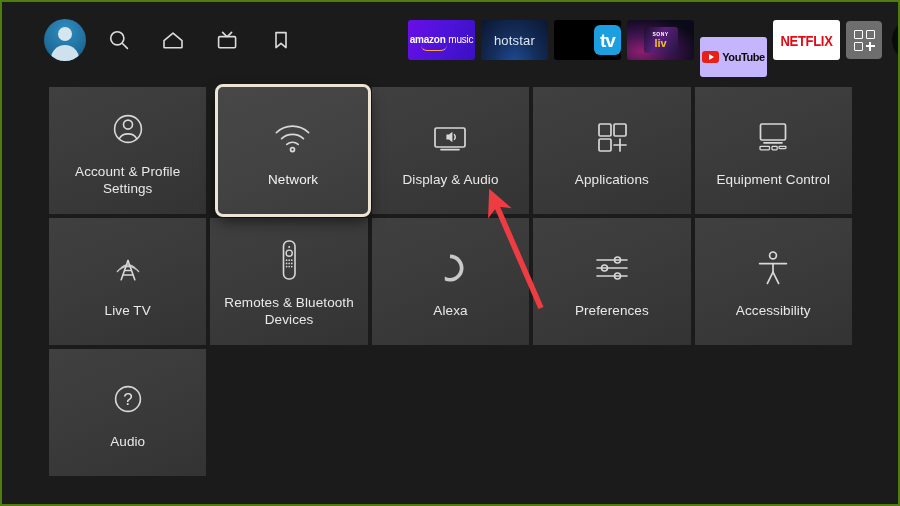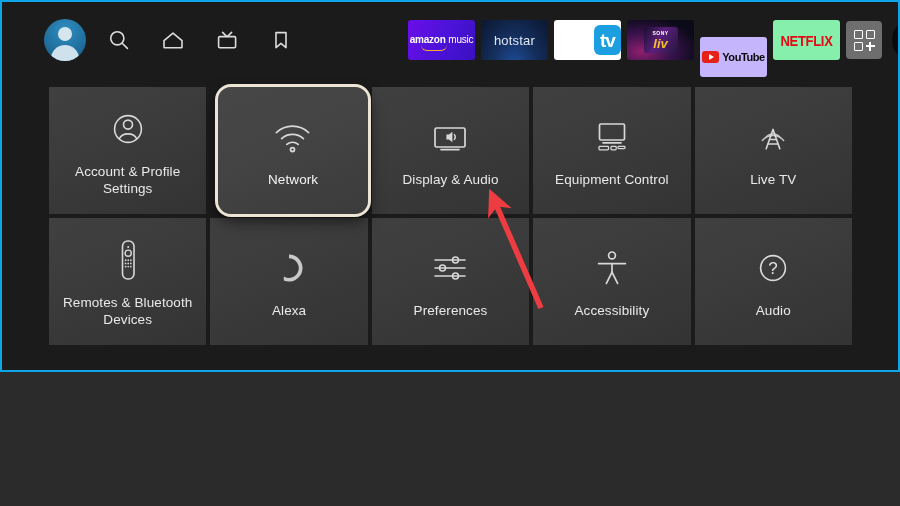--- a/index.html
+++ b/index.html
@@ -8,23 +8,23 @@
     width: 900px;
     height: 506px;
     background: #2b2b2b;
     font-family: "Liberation Sans", sans-serif;
     overflow: hidden;
   }
 
   #screen {
     position: relative;
     width: 900px;
-    height: 372px;
+    height: 506px;
     background: #1b1b1b;
-    border: 2px solid #0ea5e9;
+    border: 2px solid #4d7c0f;
     overflow: hidden;
   }
 
   
   #topbar {
     position: absolute;
     left: 0; top: 0;
     width: 896px;
     height: 76px;
     background: #1b1b1b;
@@ -119,21 +119,21 @@
   }
   .app-hotstar span {
     color: #dfe7f2;
     font-size: 13px;
     font-weight: 400;
     letter-spacing: 0.2px;
     text-align: center;
   }
 
   .app-appletv {
-    background: #ffffff;
+    background: #000000;
     padding-left: 40px;
   }
   .app-appletv .tvsq {
     width: 30px; height: 30px;
     border-radius: 6px;
     background: #1b9fe0;
     display: flex;
     align-items: center;
     justify-content: center;
   }
@@ -157,22 +157,22 @@
     display: flex;
     flex-direction: column;
     align-items: center;
     justify-content: center;
   }
   .app-sonyliv .logo .sony {
     color: #fff; font-size: 5px; font-weight: 700;
     letter-spacing: 0.4px; line-height: 1;
   }
   .app-sonyliv .logo .liv {
-    color: #f5c02a; font-size: 13px; font-weight: 800;
-    font-style: italic; line-height: 1; margin-top: 1px;
+    color: #f5c02a; font-size: 11px; font-weight: 800;
+    line-height: 1; margin-top: 1px;
   }
 
   .app-youtube { background: #c4b5fd; margin-top: 33px; }
   .app-youtube .ytwrap { display: flex; align-items: center; gap: 3px; }
   .app-youtube .ytbox {
     width: 17px; height: 12px;
     background: #e62117;
     border-radius: 3px;
     display: flex; align-items: center; justify-content: center;
   }
@@ -180,21 +180,21 @@
     width: 0; height: 0;
     border-left: 5px solid #fff;
     border-top: 3.2px solid transparent;
     border-bottom: 3.2px solid transparent;
     margin-left: 1px;
   }
   .app-youtube .yttext {
     color: #0a0a0a; font-size: 11px; font-weight: 700; letter-spacing: -0.4px;
   }
 
-  .app-netflix { background: #86efac; }
+  .app-netflix { background: #ffffff; }
   .app-netflix span {
     color: #e50914;
     font-size: 13px;
     font-weight: 800;
     letter-spacing: -0.3px;
     font-family: "Liberation Sans", sans-serif;
     transform: scaleY(1.18);
   }
 
   .app-grid-btn {
@@ -274,21 +274,21 @@
     line-height: 17px;
     text-align: center;
     font-family: "Liberation Sans", sans-serif;
     letter-spacing: 0.1px;
   }
 
   .tile.selected {
     background: linear-gradient(158deg, #474747 0%, #434343 50%, #3b3b3b 100%);
     outline: 3px solid #ece4d4;
     outline-offset: 0px;
-    border-radius: 13px;
+    border-radius: 5px;
     z-index: 6;
     box-shadow: 0 0 0 1px rgba(0,0,0,0.55), 0 6px 16px rgba(0,0,0,0.65);
     margin-left: 8px;
   }
   .tile.selected .tlabel { color: #f4f4f4; }
 
   
   #arrow-layer {
     position: absolute;
     left: 0; top: 0;
@@ -425,20 +425,32 @@
         <svg width="48" height="40" viewBox="0 0 48 40">
           <rect x="9" y="11" width="30" height="19" rx="1.6" fill="none" stroke="#d8d8d8" stroke-width="1.7"></rect>
           <path d="M20.4 17.4 h2.6 l3.4-2.7 v10.6 l-3.4-2.7 h-2.6 z" fill="#d8d8d8"></path>
           <path d="M28.4 17.6 a4 4 0 0 1 0 4.8" fill="none" stroke="#d8d8d8" stroke-width="1.4" stroke-linecap="round"></path>
           <line x1="15" y1="32.6" x2="33" y2="32.6" stroke="#d8d8d8" stroke-width="1.7" stroke-linecap="round"></line>
         </svg>
       </div>
       <div class="tlabel">Display &amp; Audio</div>
     </div>
 
+    <div class="tile">
+      <div class="ticon">
+        <svg width="44" height="44" viewBox="0 0 44 44">
+          <rect x="9" y="9" width="12" height="12" rx="1.2" fill="none" stroke="#d8d8d8" stroke-width="1.7"></rect>
+          <rect x="24" y="9" width="12" height="12" rx="1.2" fill="none" stroke="#d8d8d8" stroke-width="1.7"></rect>
+          <rect x="9" y="24" width="12" height="12" rx="1.2" fill="none" stroke="#d8d8d8" stroke-width="1.7"></rect>
+          <line x1="24" y1="30" x2="36" y2="30" stroke="#d8d8d8" stroke-width="1.7" stroke-linecap="round"></line>
+          <line x1="30" y1="24" x2="30" y2="36" stroke="#d8d8d8" stroke-width="1.7" stroke-linecap="round"></line>
+        </svg>
+      </div>
+      <div class="tlabel">Applications</div>
+    </div>
 
     <div class="tile">
       <div class="ticon">
         <svg width="48" height="42" viewBox="0 0 48 42">
           <rect x="11.5" y="8" width="25" height="16" rx="1.4" fill="none" stroke="#d8d8d8" stroke-width="1.7"></rect>
           <line x1="15" y1="26.8" x2="33" y2="26.8" stroke="#d8d8d8" stroke-width="1.7" stroke-linecap="round"></line>
           <rect x="11" y="30.4" width="9.5" height="3.4" rx="0.8" fill="none" stroke="#d8d8d8" stroke-width="1.3"></rect>
           <rect x="23" y="30.4" width="5.2" height="3.4" rx="0.8" fill="none" stroke="#d8d8d8" stroke-width="1.3"></rect>
           <rect x="30" y="30.4" width="7" height="2.2" rx="0.8" fill="none" stroke="#d8d8d8" stroke-width="1.3"></rect>
         </svg>

